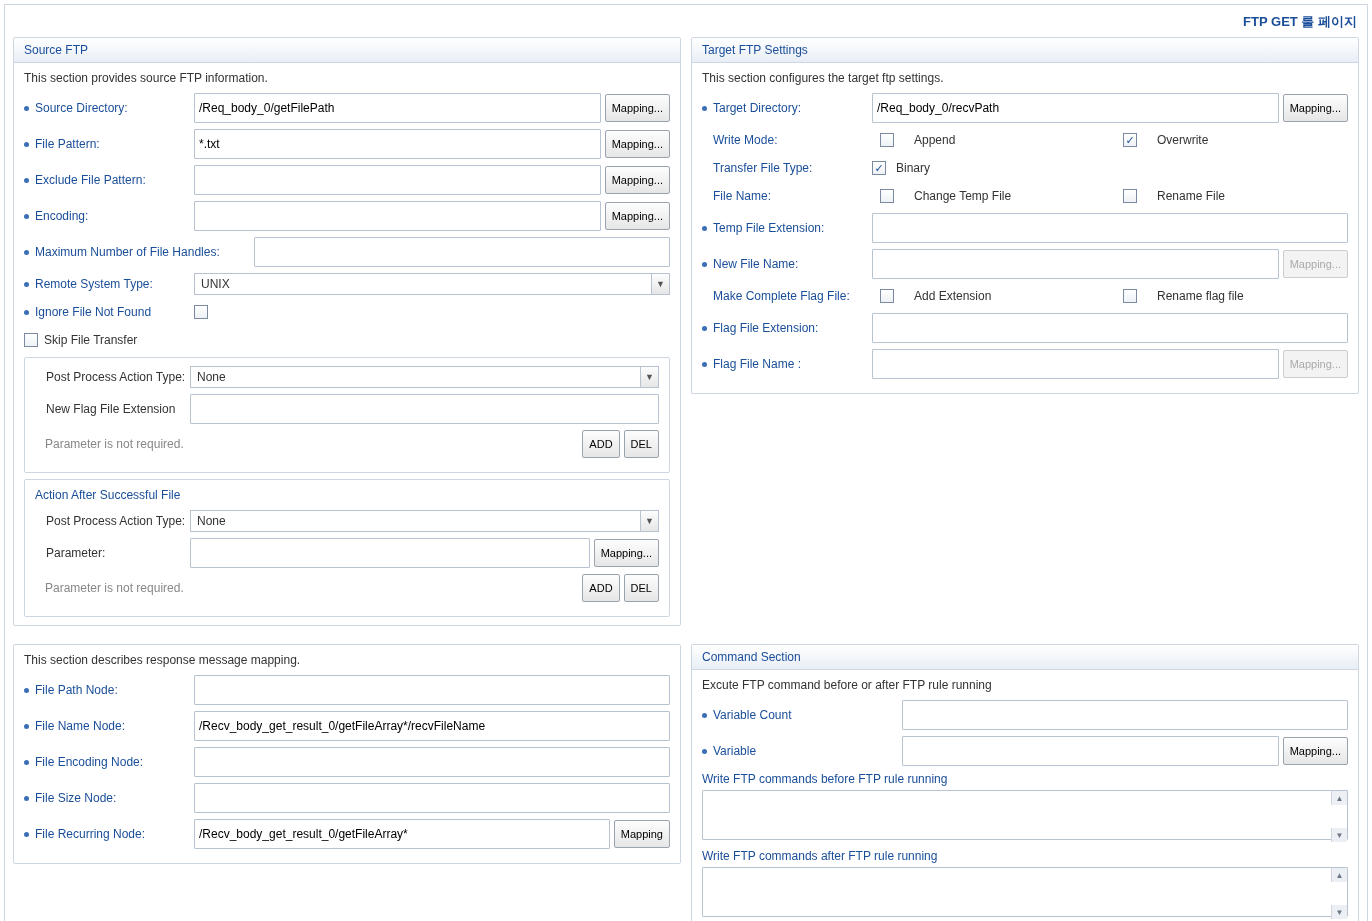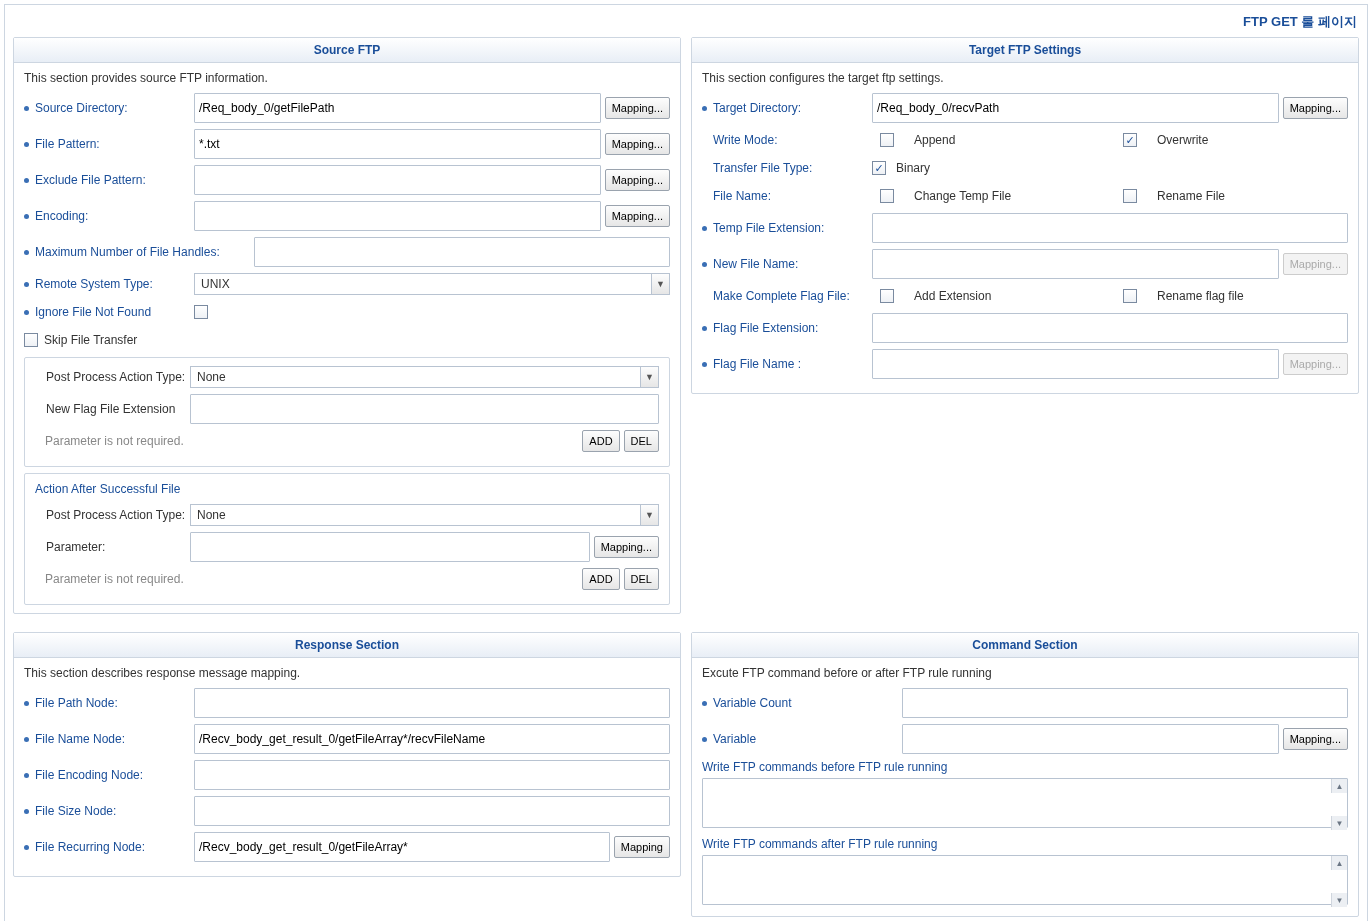--- a/index.html
+++ b/index.html
@@ -29,25 +29,24 @@
 
 .panel {
   border: 1px solid #cdd6e1;
   border-radius: 2px;
   margin-bottom: 10px;
   background: #fff;
 }
 .panel-header {
   background: linear-gradient(#ffffff, #e8eef6);
   color: #1a4e99;
-  font-weight: bold;
+  font-weight: normal;
   font-size: 12px;
   padding: 5px 10px;
   border-bottom: 1px solid #cdd6e1;
-  text-align: center;
 }
 .panel-body {
   padding: 8px 10px;
 }
 .panel-desc {
   color: #333;
   margin-bottom: 8px;
 }
 
 .row {
@@ -88,21 +87,21 @@
 }
 input[type="text"]:disabled { background:#fff; color:#333;}
 textarea { height: 50px; resize: none; }
 .btn {
   background: linear-gradient(#fdfdfd, #e6e6e6);
   border: 1px solid #9aa3ae;
   border-radius: 2px;
   font-family: inherit;
   font-size: 11px;
   padding: 2px 6px;
-  height: 22px;
+  height: 28px;
   cursor: pointer;
   white-space: nowrap;
 }
 .btn:disabled {
   color: #aaa;
   border-color: #ccc;
   background: #f3f3f3;
   cursor: default;
 }
 .select-wrap {
@@ -459,21 +458,20 @@
 
         </div>
       </div>
     </div>
   </div>
 
   <div class="columns">
 
     <div class="col">
       <div class="panel">
-        <div class="panel-header">Response Section</div>
         <div class="panel-body">
           <div class="panel-desc">This section describes response message mapping.</div>
 
           <div class="row">
             <div class="label-cell">
                 <span class="bullet"></span>
                 <span>File Path Node:</span>
               </div>
             <div class="field-cell">
                 <input type="text" value="" style="">

